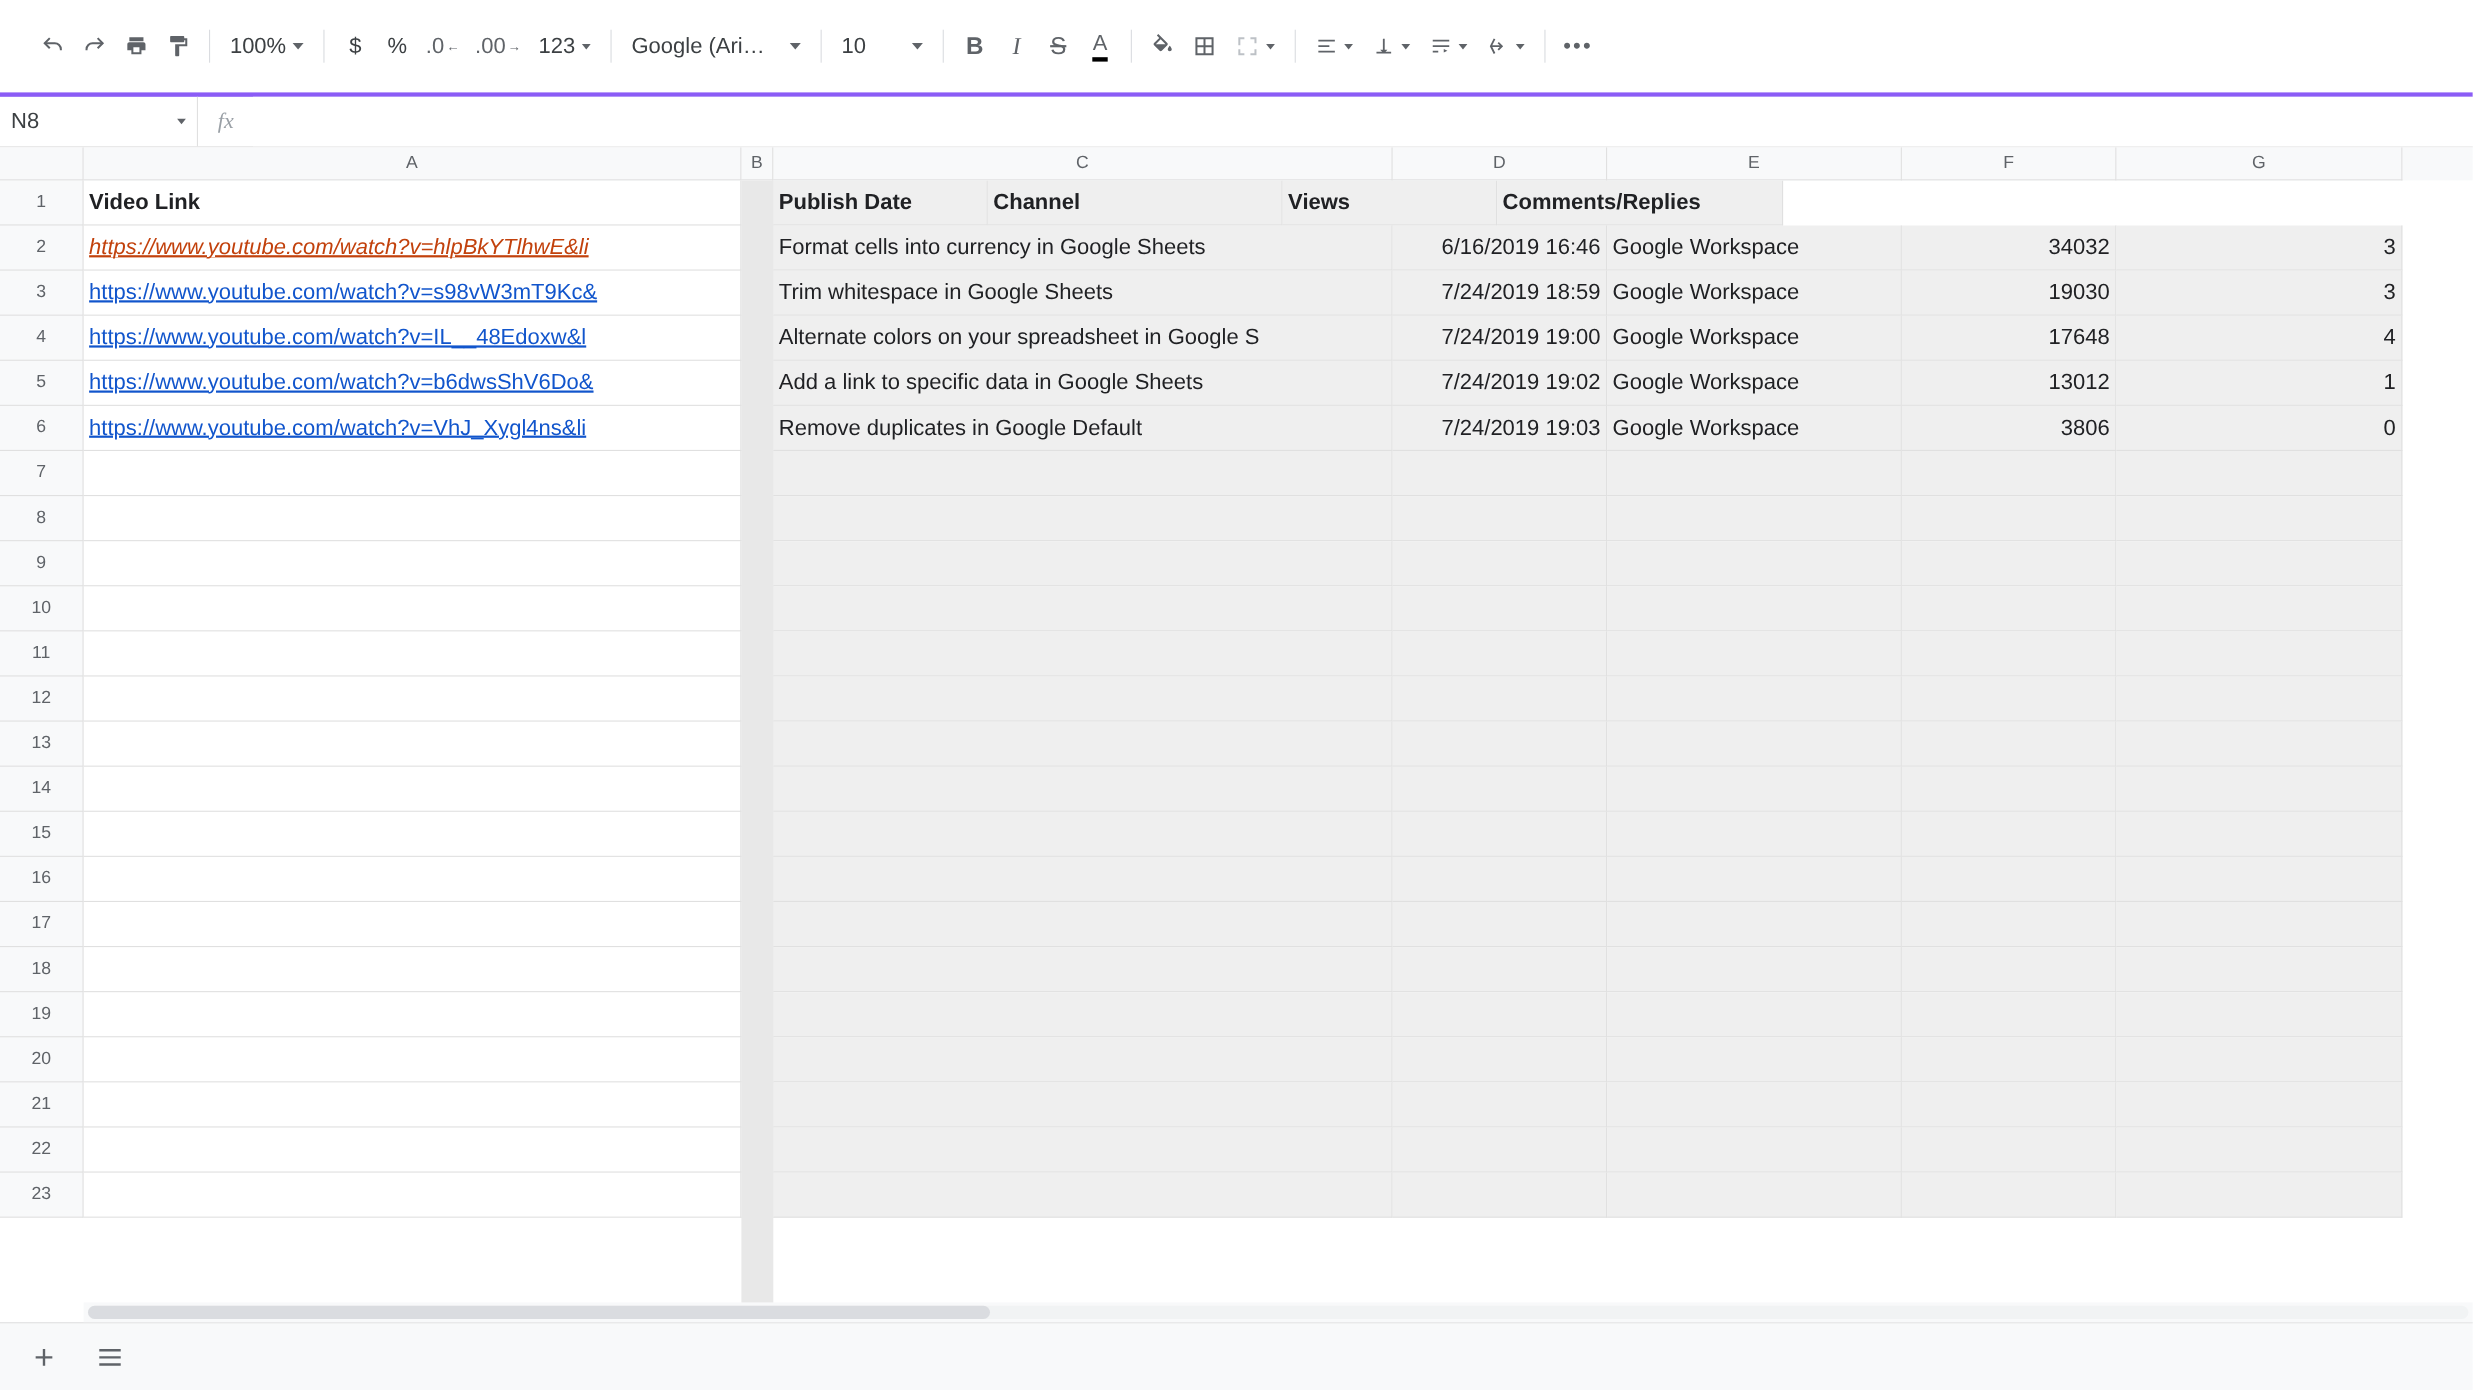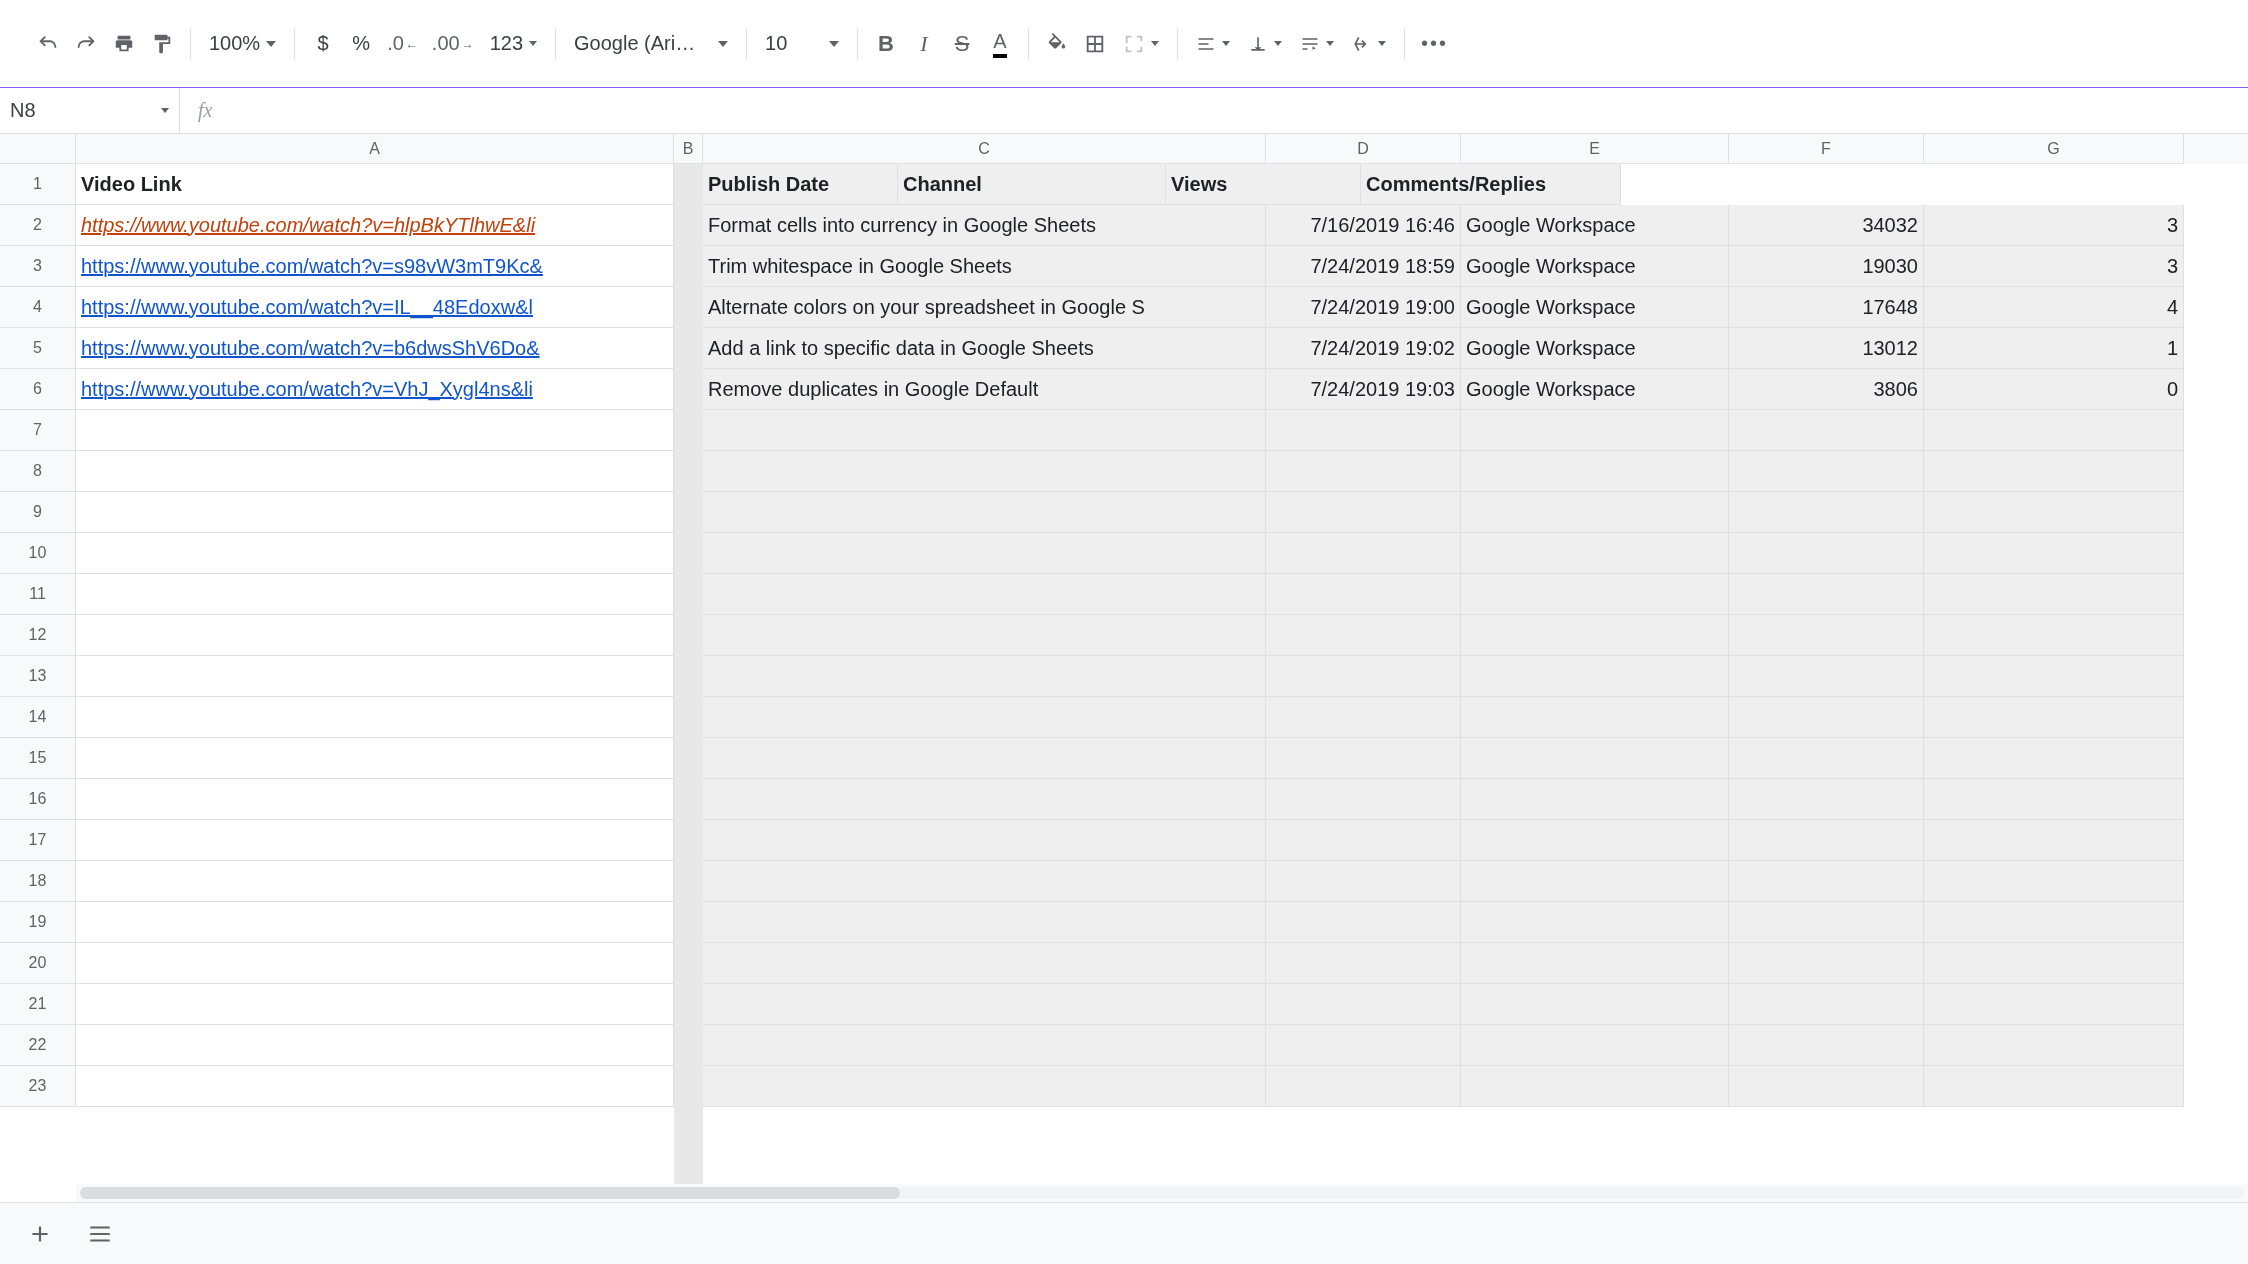--- a/index.html
+++ b/index.html
@@ -9,21 +9,21 @@
   color: #3c4043;
   background: #fff;
   overflow: hidden;
   width: 2248px;
   height: 1264px;
 }
 .toolbar {
   display: flex;
   align-items: center;
   padding: 12px 30px;
-  border-bottom: 1px solid #8b5cf6;
+  border-bottom: 4px solid #8b5cf6;
   gap: 2px;
   height: 88px;
 }
 .tb-btn {
   display: inline-flex;
   align-items: center;
   justify-content: center;
   min-width: 36px;
   height: 36px;
   padding: 0 6px;
@@ -434,21 +434,21 @@
         <div class="cell header-cell shaded" style="width: 268px;">Channel</div>
         <div class="cell header-cell shaded" style="width: 195px; text-align: right;">Views</div>
         <div class="cell header-cell shaded" style="width: 260px;">Comments/Replies</div>
       </div>
       <div class="row">
         <div class="cell link-italic" style="width: 598px;">
           <a href="#">https://www.youtube.com/watch?v=hlpBkYTlhwE&amp;li</a>
         </div>
         <div class="cell shaded" style="width: 29px;"></div>
         <div class="cell shaded" style="width: 563px;">Format cells into currency in Google Sheets</div>
-        <div class="cell shaded num" style="width: 195px;">7/16/2019 16:46</div>
+        <div class="cell shaded num" style="width: 195px;">6/16/2019 16:46</div>
         <div class="cell shaded" style="width: 268px;">Google Workspace</div>
         <div class="cell shaded num" style="width: 195px;">34032</div>
         <div class="cell shaded num" style="width: 260px;">3</div>
       </div>
       <div class="row">
         <div class="cell link" style="width: 598px;">
           <a href="#">https://www.youtube.com/watch?v=s98vW3mT9Kc&amp;</a>
         </div>
         <div class="cell shaded" style="width: 29px;"></div>
         <div class="cell shaded" style="width: 563px;">Trim whitespace in Google Sheets</div>

